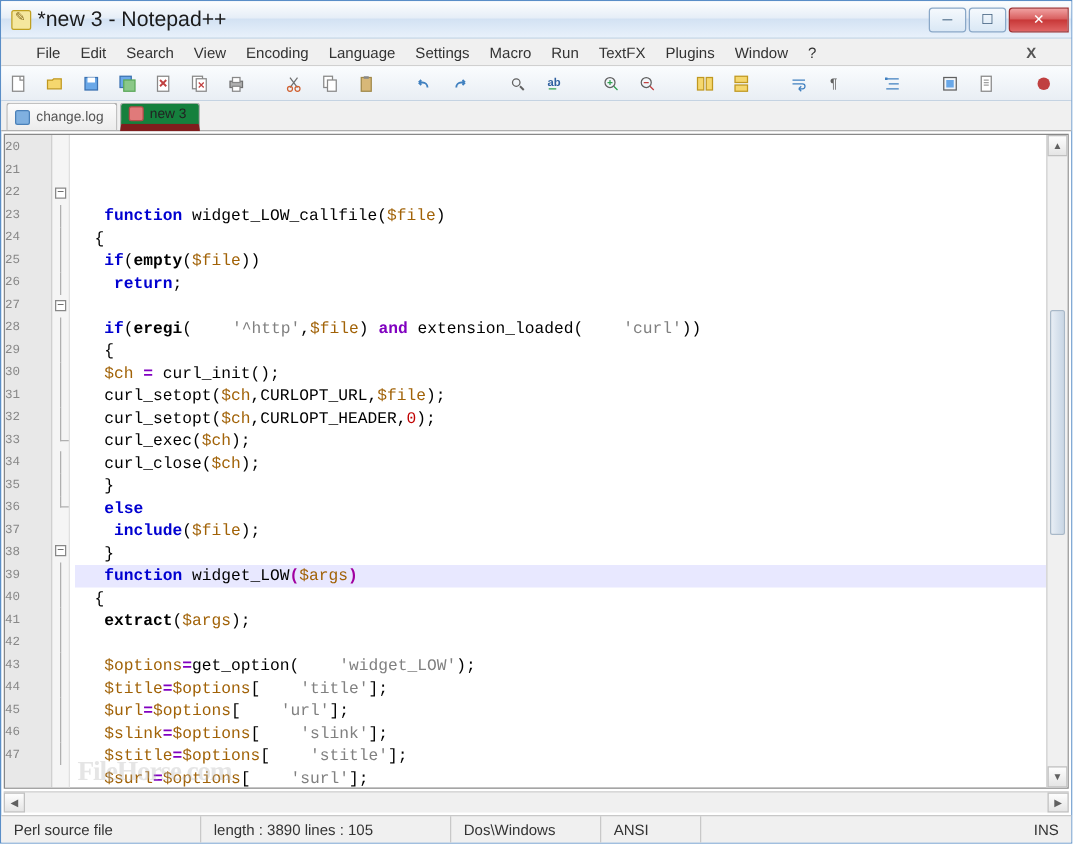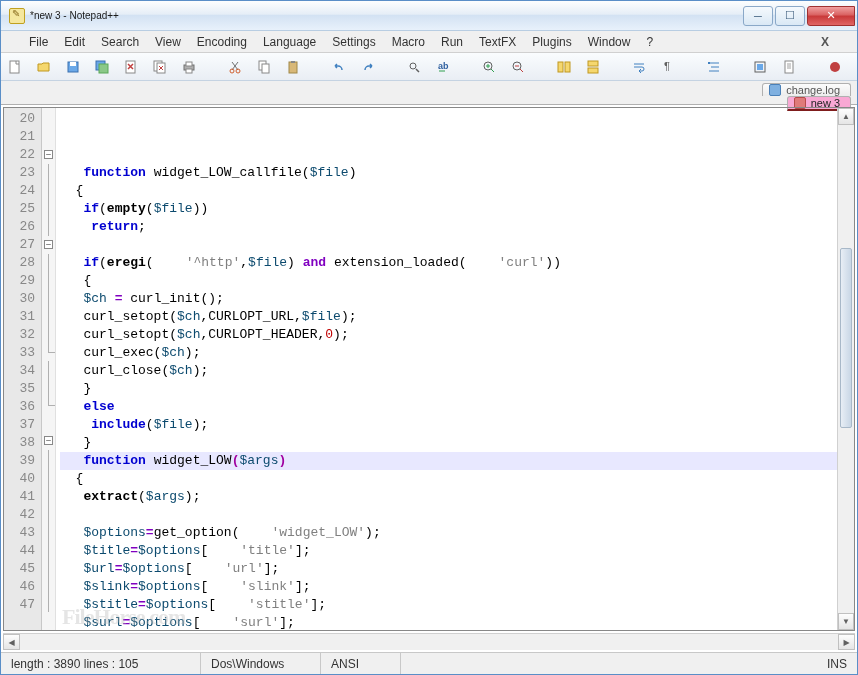--- a/index.html
+++ b/index.html
@@ -1,49 +1,49 @@
 <!DOCTYPE html>
 <html><head>
 <meta charset="utf-8">
 <style>
 * { margin:0; padding:0; box-sizing:border-box; }
 body { font-family:"Segoe UI",Tahoma,sans-serif; font-size:12px; background:#fff; overflow:hidden; }
 .window { width:858px; height:675px; border:1px solid #5a8ec7; display:flex; flex-direction:column; }
 .titlebar { height:30px; background:linear-gradient(#fdfefe,#e6eef7 45%,#d3e2f3 50%,#e8f1fb); display:flex; align-items:center; padding:0 2px 0 8px; border-bottom:1px solid #b8cde2; }
 .titlebar-icon { width:16px; height:16px; background:#f5e79e; border:1px solid #c0a020; border-radius:2px; margin-right:5px; position:relative; }
 .titlebar-icon::after { content:"✎"; position:absolute; font-size:10px; top:-1px; left:2px; color:#8a6d1f; }
-.titlebar-text { flex:1; color:#1a1a1a; font-size:10px; }
+.titlebar-text { flex:1; color:#1a1a1a; font-size:17px; }
 .win-btns { display:flex; gap:0; }
 .win-btn { width:30px; height:20px; border:1px solid #8aa8c8; border-radius:3px; display:flex; align-items:center; justify-content:center; font-size:11px; margin-left:2px; background:linear-gradient(#f5f9fd,#dae8f5); color:#3a5a7a; }
 .win-btn.cl { width:48px; background:linear-gradient(#f0a0a0,#d96060 45%,#c83838 50%,#e06565); border-color:#a03030; color:#fff; border-top-right-radius:0; border-bottom-right-radius:0; }
 .menubar { height:22px; background:#f0f0f0; display:flex; align-items:center; padding:0 20px; border-bottom:1px solid #d0d0d0; }
 .menu-item { padding:2px 8px; color:#333; cursor:default; }
 .menu-x { margin-left:auto; padding:2px 8px; color:#555; font-weight:bold; }
 .toolbar { height:28px; background:linear-gradient(#fafcfe,#e9eef4); border-bottom:1px solid #c5d3e2; display:flex; align-items:center; padding:0 6px; gap:13px; }
 .tb-ico { width:20px; height:20px; display:flex; align-items:center; justify-content:center; border-radius:2px; }
 .tb-ico svg { width:16px; height:16px; }
 .tb-sep { width:1px; height:18px; background:#bac8d6; margin:0 2px; }
-.tabbar { height:24px; background:#f0f0f0; display:flex; align-items:flex-end; padding:2px 4px 0 4px; border-bottom:1px solid #b0b0b0;flex-direction:column; }
+.tabbar { height:24px; background:#f0f0f0; display:flex; align-items:flex-end; padding:2px 4px 0 4px; border-bottom:1px solid #b0b0b0; }
 .tab { height:22px; padding:0 10px 0 6px; background:linear-gradient(#fcfcfc,#ececec); border:1px solid #b0b0b0; border-bottom:none; border-radius:3px 3px 0 0; display:flex; align-items:center; gap:5px; margin-right:2px; font-size:11px; color:#555; }
-.tab.active { background:#f9a8d4; color:#222; height:23px; margin-bottom:-1px; border-bottom:2px solid #7f1d1d; }
+.tab.active { background:#15803d; color:#222; height:23px; margin-bottom:-1px; border-bottom:6px solid #7f1d1d; }
 .tab-ico { width:12px; height:12px; border-radius:2px; }
 .tab-ico.blue { background:#7fb0e0; border:1px solid #4a80b8; }
 .tab-ico.red { background:#e07a7a; border:1px solid #b84a4a; }
 .editor-wrap { flex:1; display:flex; border:1px solid #888; margin:2px; position:relative; overflow:hidden; }
 .editor-body { flex:1; display:flex; overflow:hidden; }
-.gutter { width:38px; background:#e8e8e8; border-right:1px solid #c8c8c8; text-align:right; padding:2px 6px 0 0; font-family:Consolas,"Courier New",monospace; font-size:13px; color:#888; line-height:18px; }
+.gutter { width:38px; background:#e8e8e8; border-right:1px solid #c8c8c8; padding:2px 6px 0 0; font-family:Consolas,"Courier New",monospace; font-size:10px; color:#888; line-height:18px; }
 .fold-col { width:14px; background:#f5f5f5; border-right:1px solid #e0e0e0; font-family:monospace; font-size:13px; line-height:18px; text-align:center; color:#888; padding-top:2px; position:relative; }
 .fold-box { width:9px; height:9px; border:1px solid #888; background:#fff; font-size:9px; line-height:7px; text-align:center; margin:4px auto 5px; color:#666; }
 .fold-line { width:1px; height:18px; background:#b0b0b0; margin:0 auto; }
 .fold-end { width:7px; height:9px; border-left:1px solid #b0b0b0; border-bottom:1px solid #b0b0b0; margin:0 0 8px 6px; }
 .code { flex:1; font-family:Consolas,"Courier New",monospace; font-size:13px; line-height:18px; padding:2px 0 0 4px; white-space:pre; color:#000; overflow:hidden; position:relative; }
 .code-line { height:18px; }
 .code-line.hl { background:#e8e8ff; }
 .kw { color:#0000d0; font-weight:bold;text-align:center; }
-.vn { color:#0c4a6e; }
+.vn { color:#a16207; }
 .str { color:#808080;margin-left:32px; }
 .num { color:#c00000; }
 .op { color:#8000c0; font-weight:bold; }
 .fn { color:#000; font-weight:bold; }
 .pn { color:#a000a0; font-weight:bold; }
 .vscroll { width:17px; background:#f0f0f0; border-left:1px solid #d0d0d0; position:relative; }
 .vs-btn { height:17px; background:linear-gradient(#fdfdfd,#e5e5e5); border:1px solid #c0c0c0; display:flex; align-items:center; justify-content:center; font-size:8px; color:#606060; }
 .vs-thumb { position:absolute; left:2px; right:2px; top:140px; height:180px; background:linear-gradient(90deg,#e8eef5,#c8d6e5); border:1px solid #a8b8c8; border-radius:2px; }
 .hscroll { height:17px; background:#f0f0f0; border-top:1px solid #d0d0d0; display:flex; margin:0 2px 2px 2px; }
 .hs-btn { width:17px; background:linear-gradient(#fdfdfd,#e5e5e5); border:1px solid #c0c0c0; display:flex; align-items:center; justify-content:center; font-size:8px; color:#606060; }
@@ -428,19 +428,20 @@
       <div class="vs-btn" style="position:absolute;bottom:0;left:0;right:0">▼</div>
     </div>
   </div>
   <div class="hscroll">
     <div class="hs-btn">◀</div>
     <div class="hs-track"></div>
     <div class="hs-btn">▶</div>
   </div>
 
   <div class="statusbar">
+    <div class="sb-cell" style="width:160px">Perl source file</div>
     <div class="sb-cell" style="width:200px">length : 3890    lines : 105</div>
     <div class="sb-cell" style="width:120px">Dos\Windows</div>
     <div class="sb-cell" style="width:80px">ANSI</div>
     <div class="sb-cell" style="flex:1;justify-content:flex-end">INS</div>
   </div>
 
 </div>
 
 </body></html>

